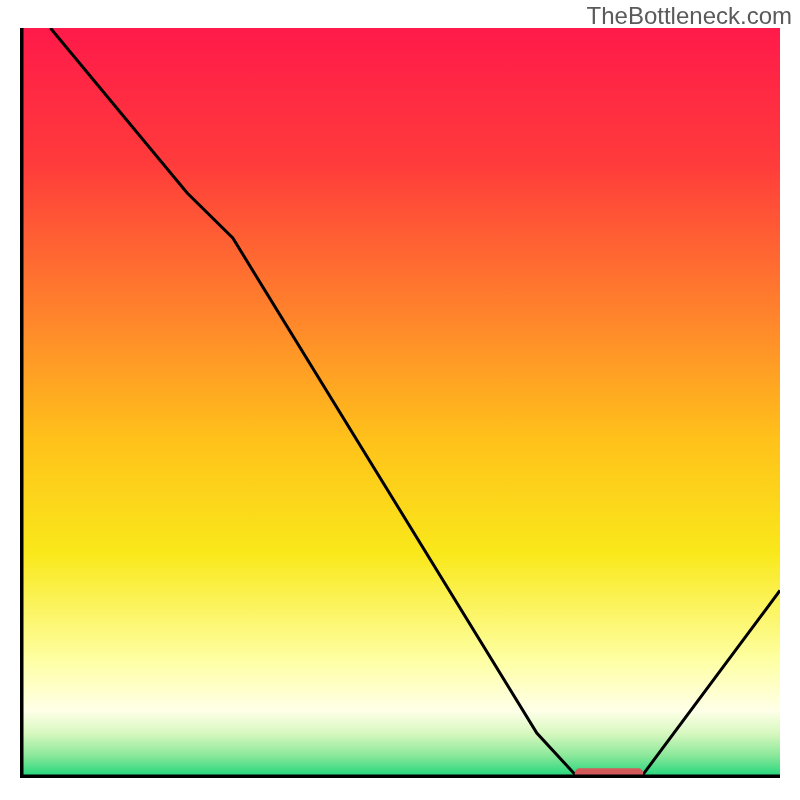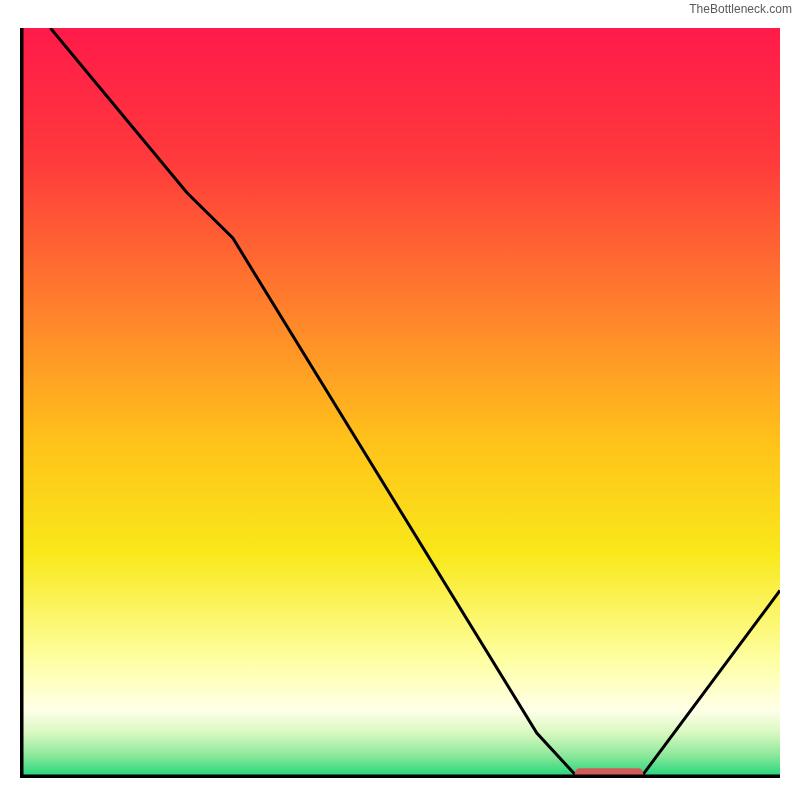--- a/index.html
+++ b/index.html
@@ -13,21 +13,21 @@
   }
   .container {
     position: relative;
     width: 800px;
     height: 800px;
   }
   .watermark {
     position: absolute;
     top: 2px;
     right: 8px;
-    font-size: 12px;
+    font-size: 24px;
     color: #5a5a5a;
     font-family: Arial, sans-serif;
   }
   .chart-area {
     position: absolute;
     left: 20px;
     top: 28px;
     width: 760px;
     height: 750px;
   }

